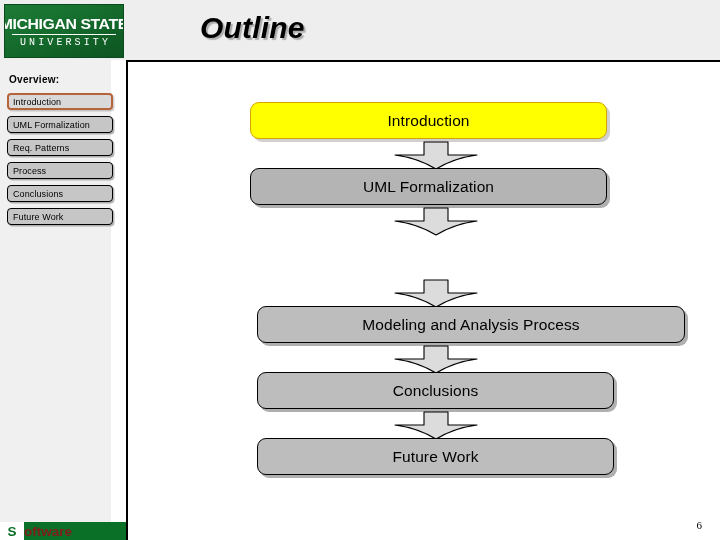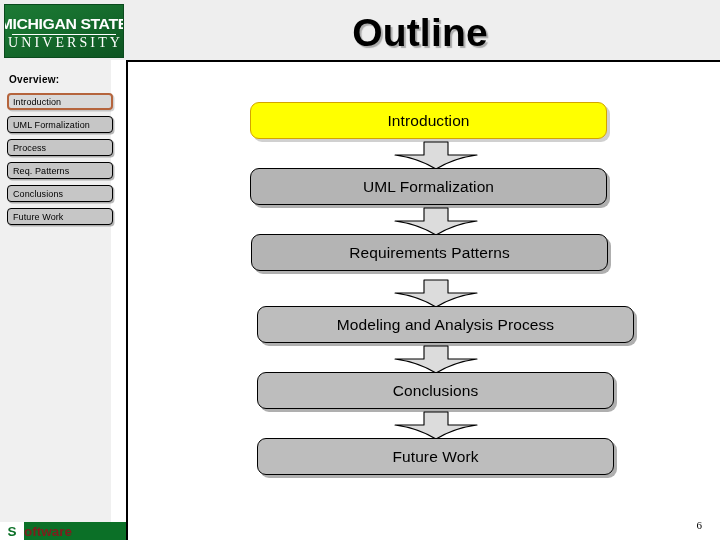--- a/index.html
+++ b/index.html
@@ -66,42 +66,43 @@
     transform: scaleX(1.02);
   }
   .msu-rule {
     width: 104px;
     height: 1px;
     background: #ffffff;
     margin: 2px 0 2px 0;
   }
   .msu-line2 {
     color: #ffffff;
-    font-family: Liberation Serif, serif;
-    font-size: 14px;
+    font-family: Liberation Mono, monospace;
+    font-size: 10px;
     letter-spacing: 3.1px;
     line-height: 11px;
     white-space: nowrap;
     padding-left: 3px;
     text-align: center;
   }
 
   
   .slide-title {
     position: absolute;
     left: 200px;
     top: 11px;
     width: 440px;
-    text-align: center;
+    text-align: left;
     font-family: "Liberation Sans", sans-serif;
     font-weight: bold;
-    font-size: 39px;
+    font-size: 30px;
     color: #000000;
     text-shadow: 2px 2px 1px rgba(150,150,150,0.75);
     letter-spacing: 0.2px;
+    font-style: italic;
   }
 
   
   .sidebar {
     position: absolute;
     left: 0;
     top: 60px;
     width: 111px;
     height: 480px;
     background: #f0f0f0;
@@ -266,24 +267,24 @@
   <div class="sidebar">
     <div class="overview-label">Overview:</div>
     <div class="nav-list">
       <div class="nav-item active">
         <span class="nav-label">Introduction</span>
       </div>
       <div class="nav-item">
         <span class="nav-label">UML Formalization</span>
       </div>
       <div class="nav-item">
+        <span class="nav-label">Req. Patterns</span>
+      </div>
+      <div class="nav-item">
         <span class="nav-label">Process</span>
-      </div>
-      <div class="nav-item">
-        <span class="nav-label">Req. Patterns</span>
       </div>
       <div class="nav-item">
         <span class="nav-label">Conclusions</span>
       </div>
       <div class="nav-item">
         <span class="nav-label">Future Work</span>
       </div>
     </div>
 
     <div class="sens-logo">
@@ -314,31 +315,28 @@
     <div class="flow-box" style="left:250px; top:168px; width:357px; height:37px;">
       <span>UML Formalization</span>
     </div>
 
     <div class="flow-arrow" style="left:394px; top:207px;">
       <svg width="84" height="30" viewBox="0 0 84 30">
         <path d="M30 1 L54 1 L54 14 L83 14 Q60 17 42 28 Q24 17 1 14 L30 14 Z" fill="#dcdcdc" stroke="#000000" stroke-width="1.1" stroke-linejoin="round"></path>
       </svg>
     </div>
 
-    <div class="flow-box" style="left:251px; top:234px; width:357px; height:37px;">
-      <span>Requirements Patterns</span>
-    </div>
 
     <div class="flow-arrow" style="left:394px; top:279px;">
       <svg width="84" height="30" viewBox="0 0 84 30">
         <path d="M30 1 L54 1 L54 14 L83 14 Q60 17 42 28 Q24 17 1 14 L30 14 Z" fill="#dcdcdc" stroke="#000000" stroke-width="1.1" stroke-linejoin="round"></path>
       </svg>
     </div>
 
-    <div class="flow-box shade-b" style="left:257px; top:306px; width:377px; height:37px;">
+    <div class="flow-box shade-b" style="left:257px; top:306px; width:428px; height:37px;">
       <span>Modeling and Analysis Process</span>
     </div>
 
     <div class="flow-arrow" style="left:394px; top:345px;">
       <svg width="84" height="30" viewBox="0 0 84 30">
         <path d="M30 1 L54 1 L54 14 L83 14 Q60 17 42 28 Q24 17 1 14 L30 14 Z" fill="#dcdcdc" stroke="#000000" stroke-width="1.1" stroke-linejoin="round"></path>
       </svg>
     </div>
 
     <div class="flow-box shade-b" style="left:257px; top:372px; width:357px; height:37px;">

